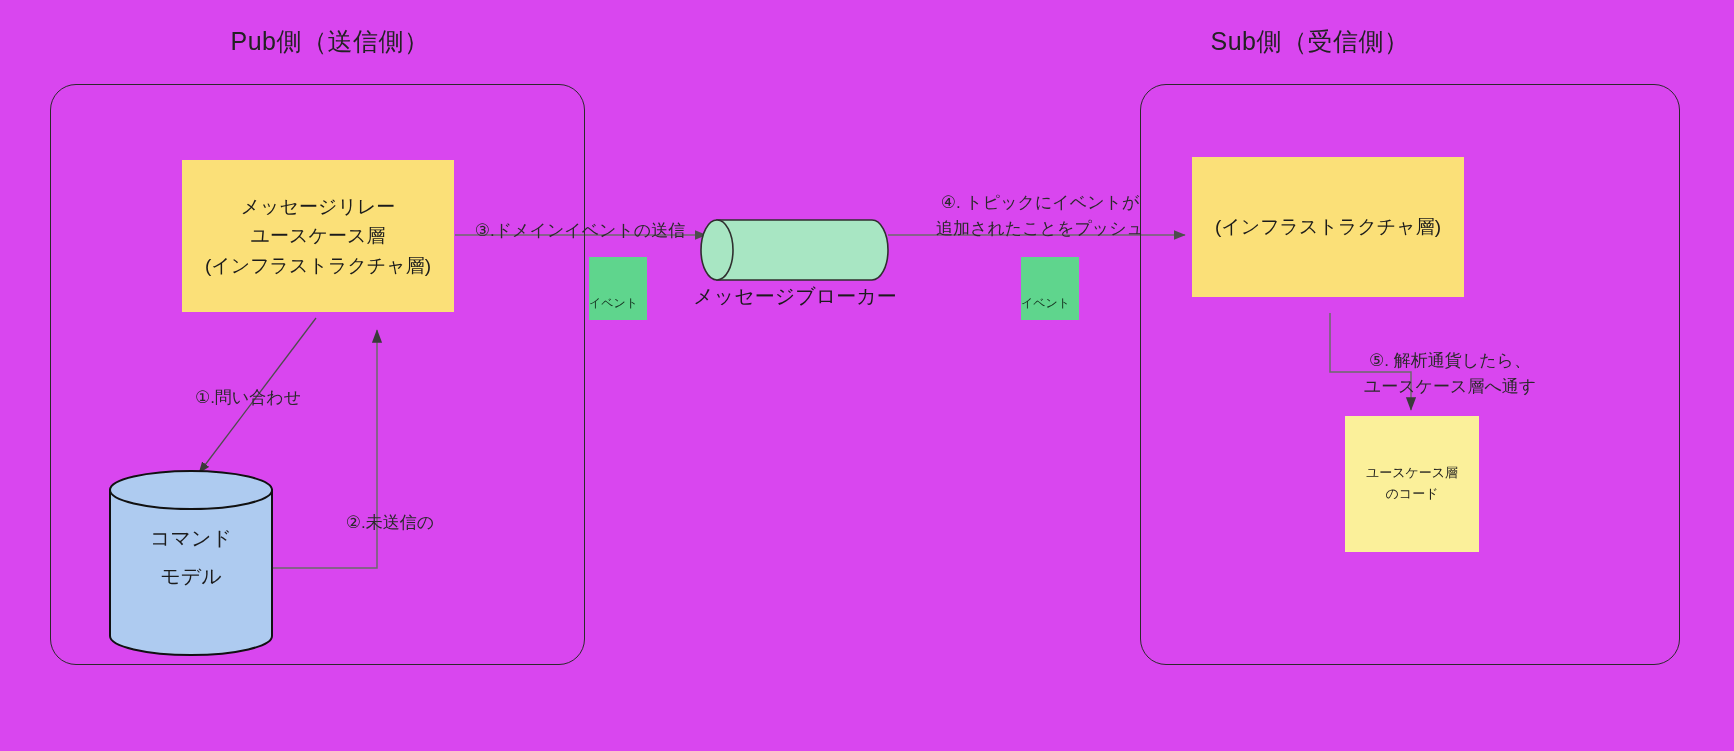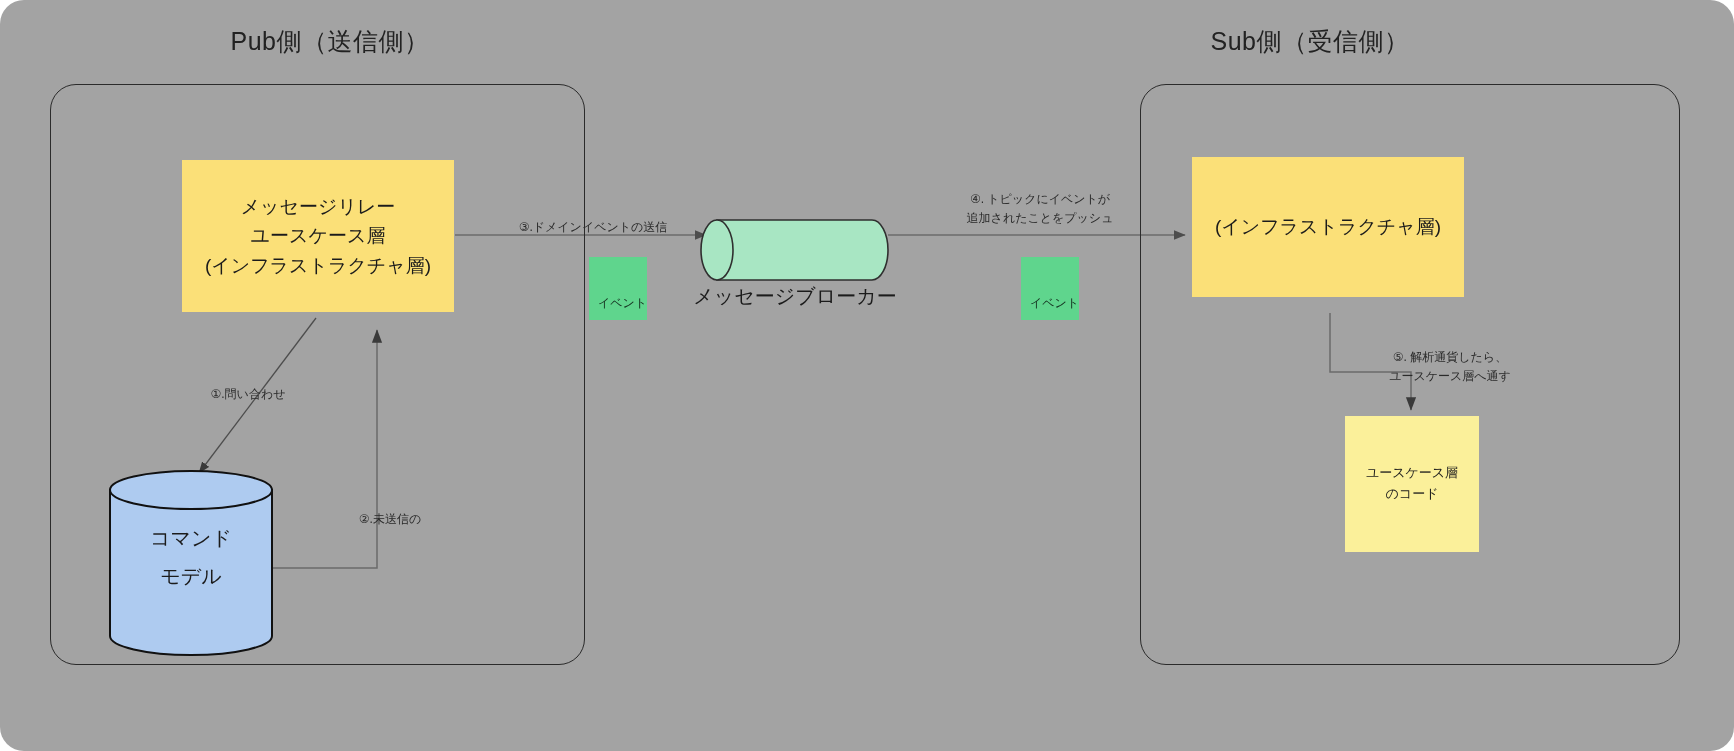--- a/index.html
+++ b/index.html
@@ -8,23 +8,22 @@
     background: #ffffff;
   }
   body {
     font-family: "Liberation Sans", "DejaVu Sans", sans-serif;
     color: #1a1a1a;
   }
   #canvas {
     position: relative;
     width: 1734px;
     height: 751px;
-    background: #a3a3a3;
+    background: #d946ef;
     overflow: hidden;
-    border-radius: 24px;
   }
   .abs { position: absolute; }
 
   
   .panel-title {
     font-size: 25px;
     color: #222222;
     letter-spacing: 0.5px;
     white-space: nowrap;
     text-align: center;
@@ -57,29 +56,29 @@
     justify-content: center;
     text-align: center;
     line-height: 1.6;
     color: #1b1b1b;
   }
   .box-green {
     background: #5fd58d;
     box-sizing: border-box;
     display: flex;
     align-items: flex-end;
-    justify-content: flex-end;
+    justify-content: flex-start;
     text-align: center;
     color: #14301f;
     padding-bottom: 8px;
   }
 
   
   .label {
-    font-size: 12px;
+    font-size: 17px;
     color: #2a2a2a;
     line-height: 1.55;
     white-space: nowrap;
     text-align: center;
   }
   .label-lg {
     font-size: 20px;
     color: #1b1b1b;
     white-space: nowrap;
     text-align: center;
@@ -176,21 +175,21 @@
       <div class="box-text-sm">のコード</div>
     </div>
   </div>
 
   <div class="abs label" style="left:118px; top:385px; width:260px;">①.問い合わせ</div>
 
   <div class="abs label" style="left:265px; top:510px; width:250px;">
     <div>②.未送信の</div>
   </div>
 
-  <div class="abs label" style="left:455px; top:218px; width:250px;margin-left:13px;">③.ドメインイベントの送信</div>
+  <div class="abs label" style="left:455px; top:218px; width:250px;">③.ドメインイベントの送信</div>
 
   <div class="abs label" style="left:900px; top:190px; width:280px;">
     <div>④. トピックにイベントが</div>
     <div>追加されたことをプッシュ</div>
   </div>
 
   <div class="abs label" style="left:1335px; top:348px; width:230px;">
     <div>⑤. 解析通貨したら、</div>
     <div>ユースケース層へ通す</div>
   </div>

